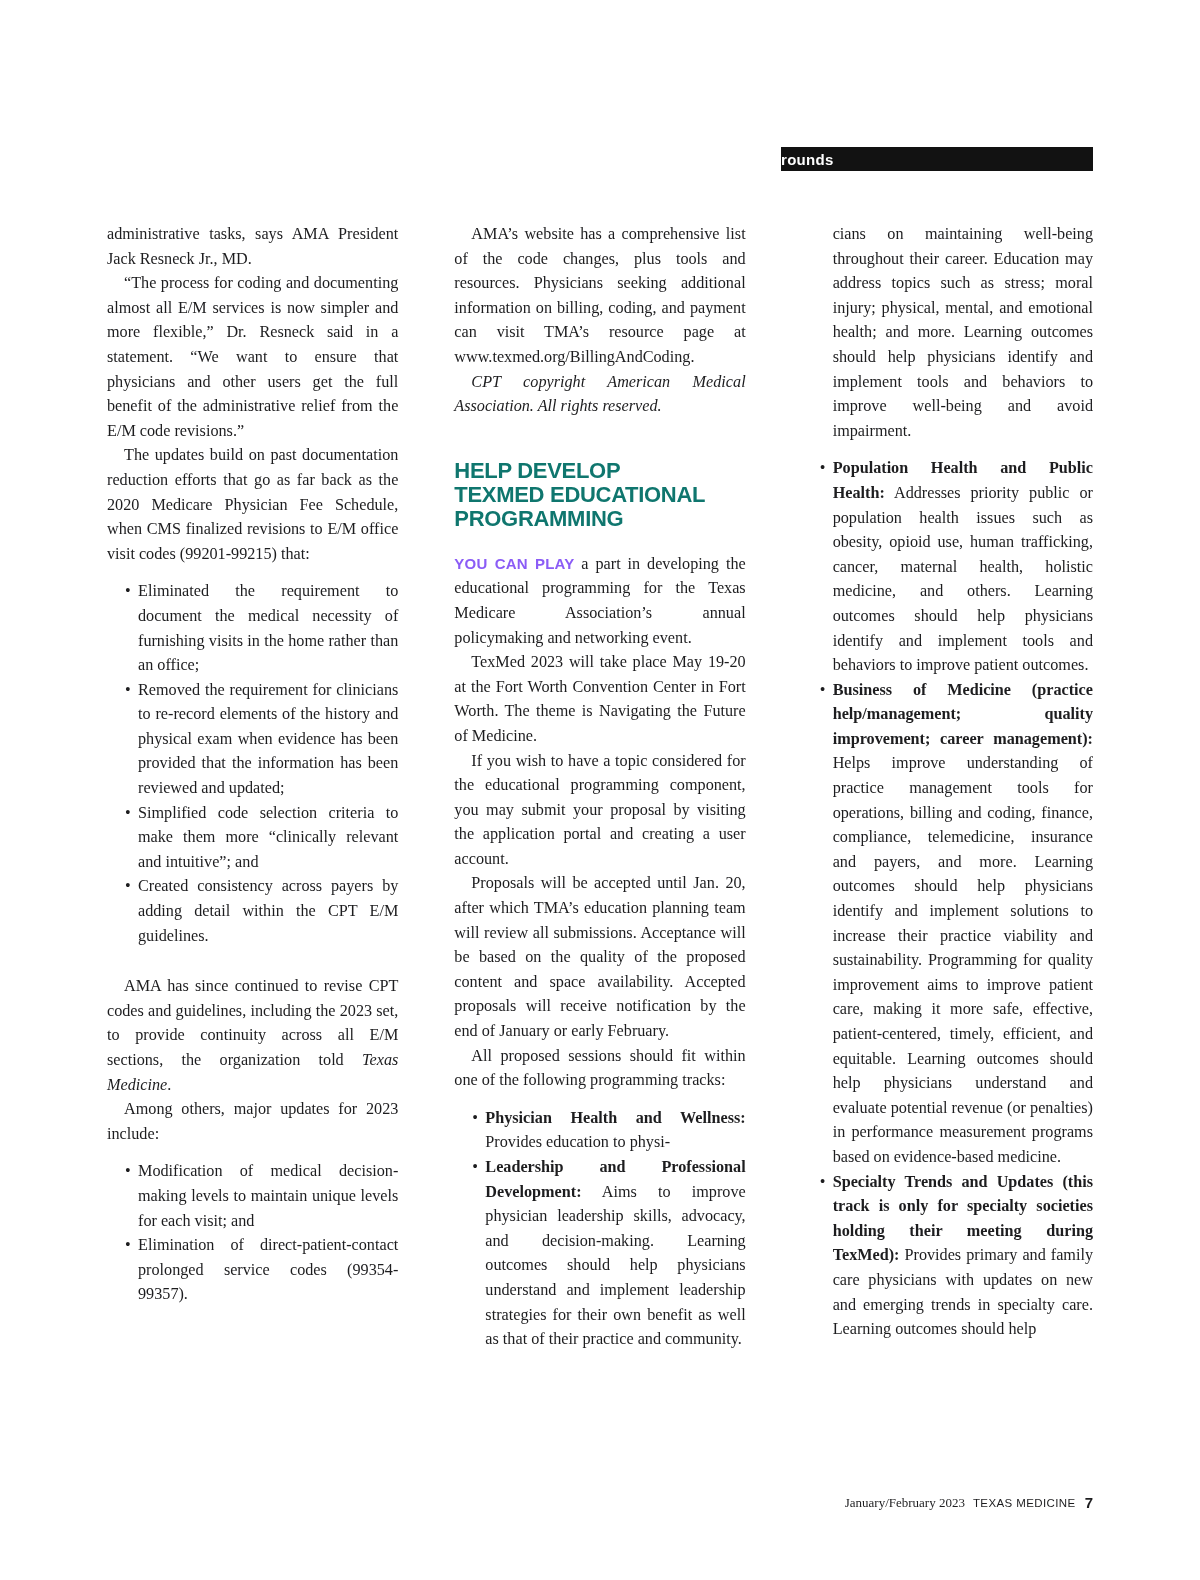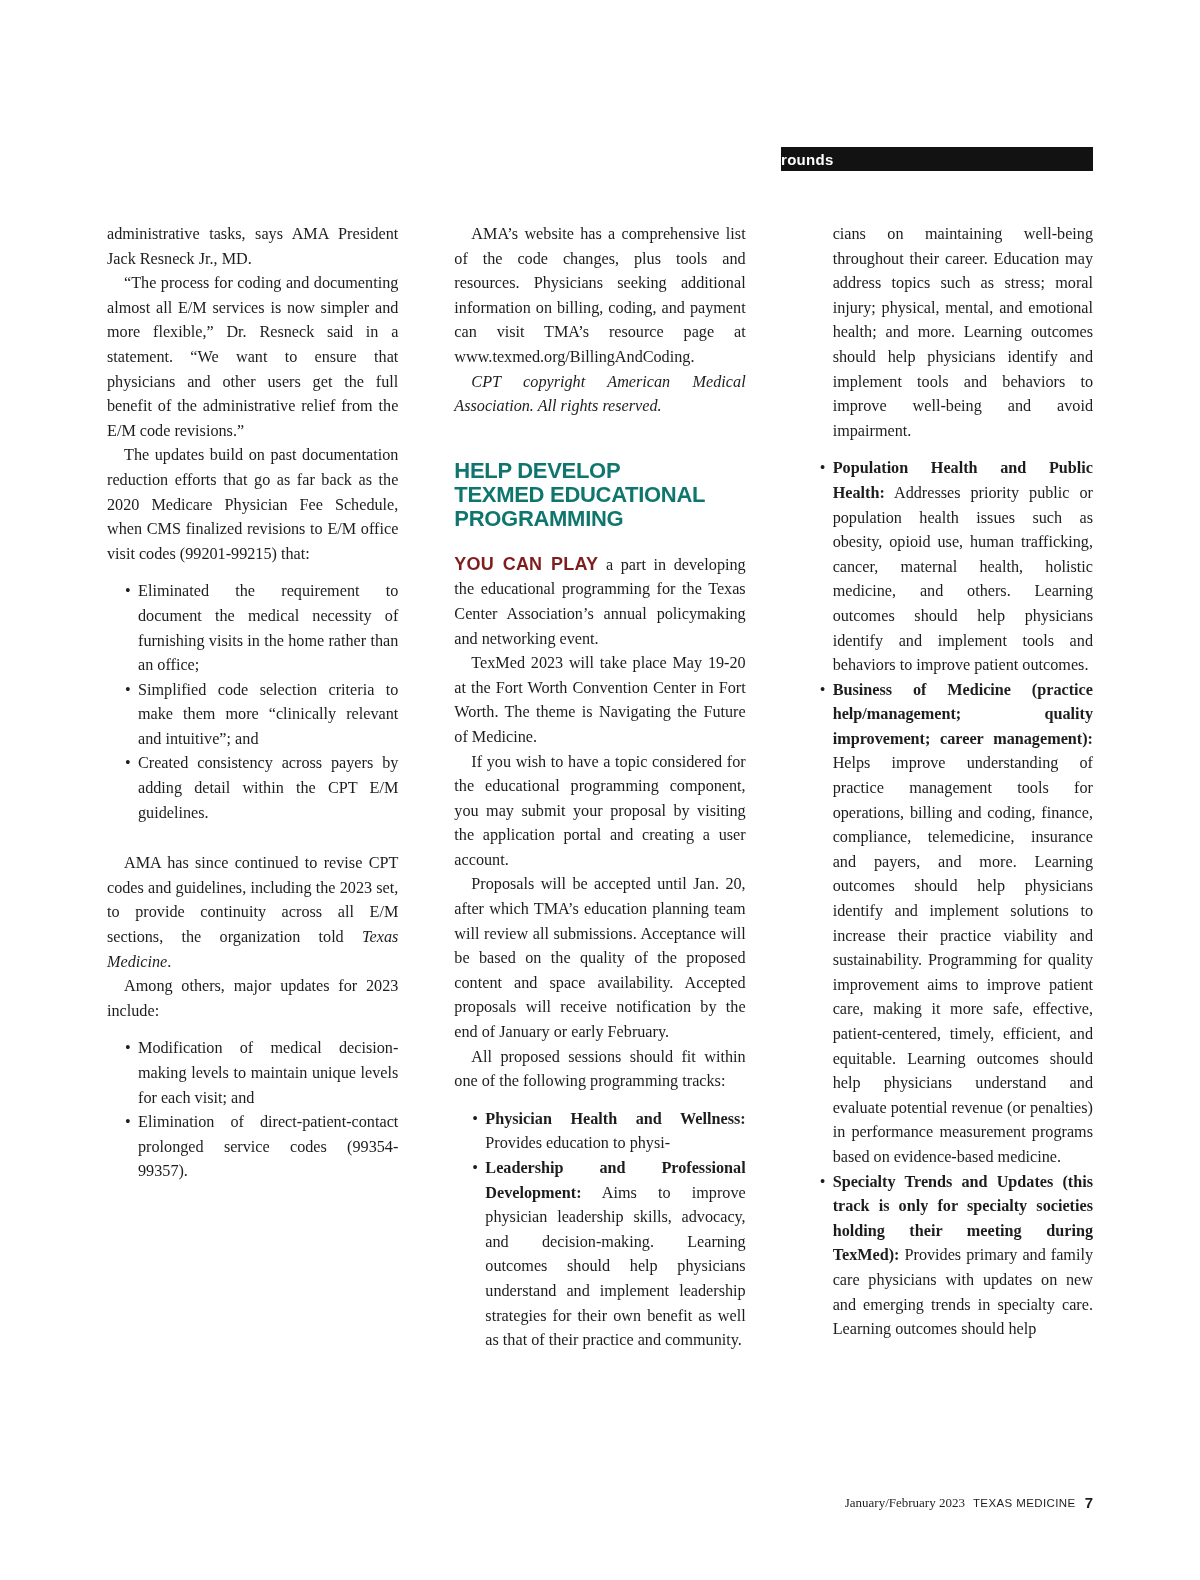--- a/index.html
+++ b/index.html
@@ -75,23 +75,23 @@
     line-height:24px;
     letter-spacing:-0.3px;
     color:#0f766e;
     text-align:left;
   }
   .heading span { display:block; }
 
   .kicker {
     font-family:"Liberation Sans", sans-serif;
     font-weight:700;
-    font-size:18px;
+    font-size:15px;
     letter-spacing:0.2px;
-    color:#7f1d1d;
+    color:#8b5cf6;
     margin-top:39px;
   }
 
   
   .footer {
     position:absolute;
     top:1494px; right:107px;
     display:flex; align-items:center;
     font-size:13px;
     color:#1d1d1f;
@@ -123,40 +123,41 @@
   </div>
 
   <div class="columns">
 
     <div class="col">
       <p class="jp">administrative tasks, says AMA President Jack Resneck Jr., MD.</p>
       <p class="jp indent">“The process for coding and documenting almost all E/M services is now simpler and more flexible,” Dr. Resneck said in a statement. “We want to ensure that physicians and other users get the full benefit of the administrative relief from the E/M code revisions.”</p>
       <p class="jp indent">The updates build on past documentation reduction efforts that go as far back as the 2020 Medicare Physician Fee Schedule, when CMS finalized revisions to E/M office visit codes (99201-99215) that:</p>
       <ul class="bullets">
         <li>Eliminated the requirement to document the medical necessity of furnishing visits in the home rather than an office;</li>
+        <li>Removed the requirement for clinicians to re-record elements of the history and physical exam when evidence has been provided that the information has been reviewed and updated;</li>
         <li>Simplified code selection criteria to make them more “clinically relevant and intuitive”; and</li>
         <li>Created consistency across payers by adding detail within the CPT E/M guidelines.</li>
       </ul>
       <p class="jp indent"><span>AMA has since continued to revise CPT codes and guidelines, including the 2023 set, to provide continuity across all E/M sections, the organization told </span><em>Texas Medicine</em><span>.</span></p>
       <p class="jp indent">Among others, major updates for 2023 include:</p>
       <ul class="bullets">
         <li>Modification of medical decision-making levels to maintain unique levels for each visit; and</li>
         <li>Elimination of direct-patient-contact prolonged service codes (99354-99357).</li>
       </ul>
     </div>
 
     <div class="col">
       <p class="jp indent">AMA’s website has a comprehensive list of the code changes, plus tools and resources. Physicians seeking additional information on billing, coding, and payment can visit TMA’s resource page at www.texmed.org/BillingAndCoding.</p>
       <p class="jp indent italic">CPT copyright American Medical Association. All rights reserved.</p>
       <h2 class="heading">
         <span>HELP DEVELOP</span>
         <span>TEXMED EDUCATIONAL</span>
         <span>PROGRAMMING</span>
       </h2>
-      <p class="jp"><span class="kicker">YOU CAN PLAY</span> <span>a part in developing the educational programming for the Texas Center Association’s annual policymaking and networking event.</span></p>
+      <p class="jp"><span class="kicker">YOU CAN PLAY</span> <span>a part in developing the educational programming for the Texas Medicare Association’s annual policymaking and networking event.</span></p>
       <p class="jp indent">TexMed 2023 will take place May 19-20 at the Fort Worth Convention Center in Fort Worth. The theme is Navigating the Future of Medicine.</p>
       <p class="jp indent">If you wish to have a topic considered for the educational programming component, you may submit your proposal by visiting the application portal and creating a user account.</p>
       <p class="jp indent">Proposals will be accepted until Jan. 20, after which TMA’s education planning team will review all submissions. Acceptance will be based on the quality of the proposed content and space availability. Accepted proposals will receive notification by the end of January or early February.</p>
       <p class="jp indent">All proposed sessions should fit within one of the following programming tracks:</p>
       <ul class="bullets tracks">
         <li><strong class="lead">Physician Health and Wellness:</strong> <span>Provides education to physi-</span></li>
         <li><strong class="lead">Leadership and Professional Development:</strong> <span>Aims to improve physician leadership skills, advocacy, and decision-making. Learning outcomes should help physicians understand and implement leadership strategies for their own benefit as well as that of their practice and community.</span></li>
       </ul>
     </div>
 

